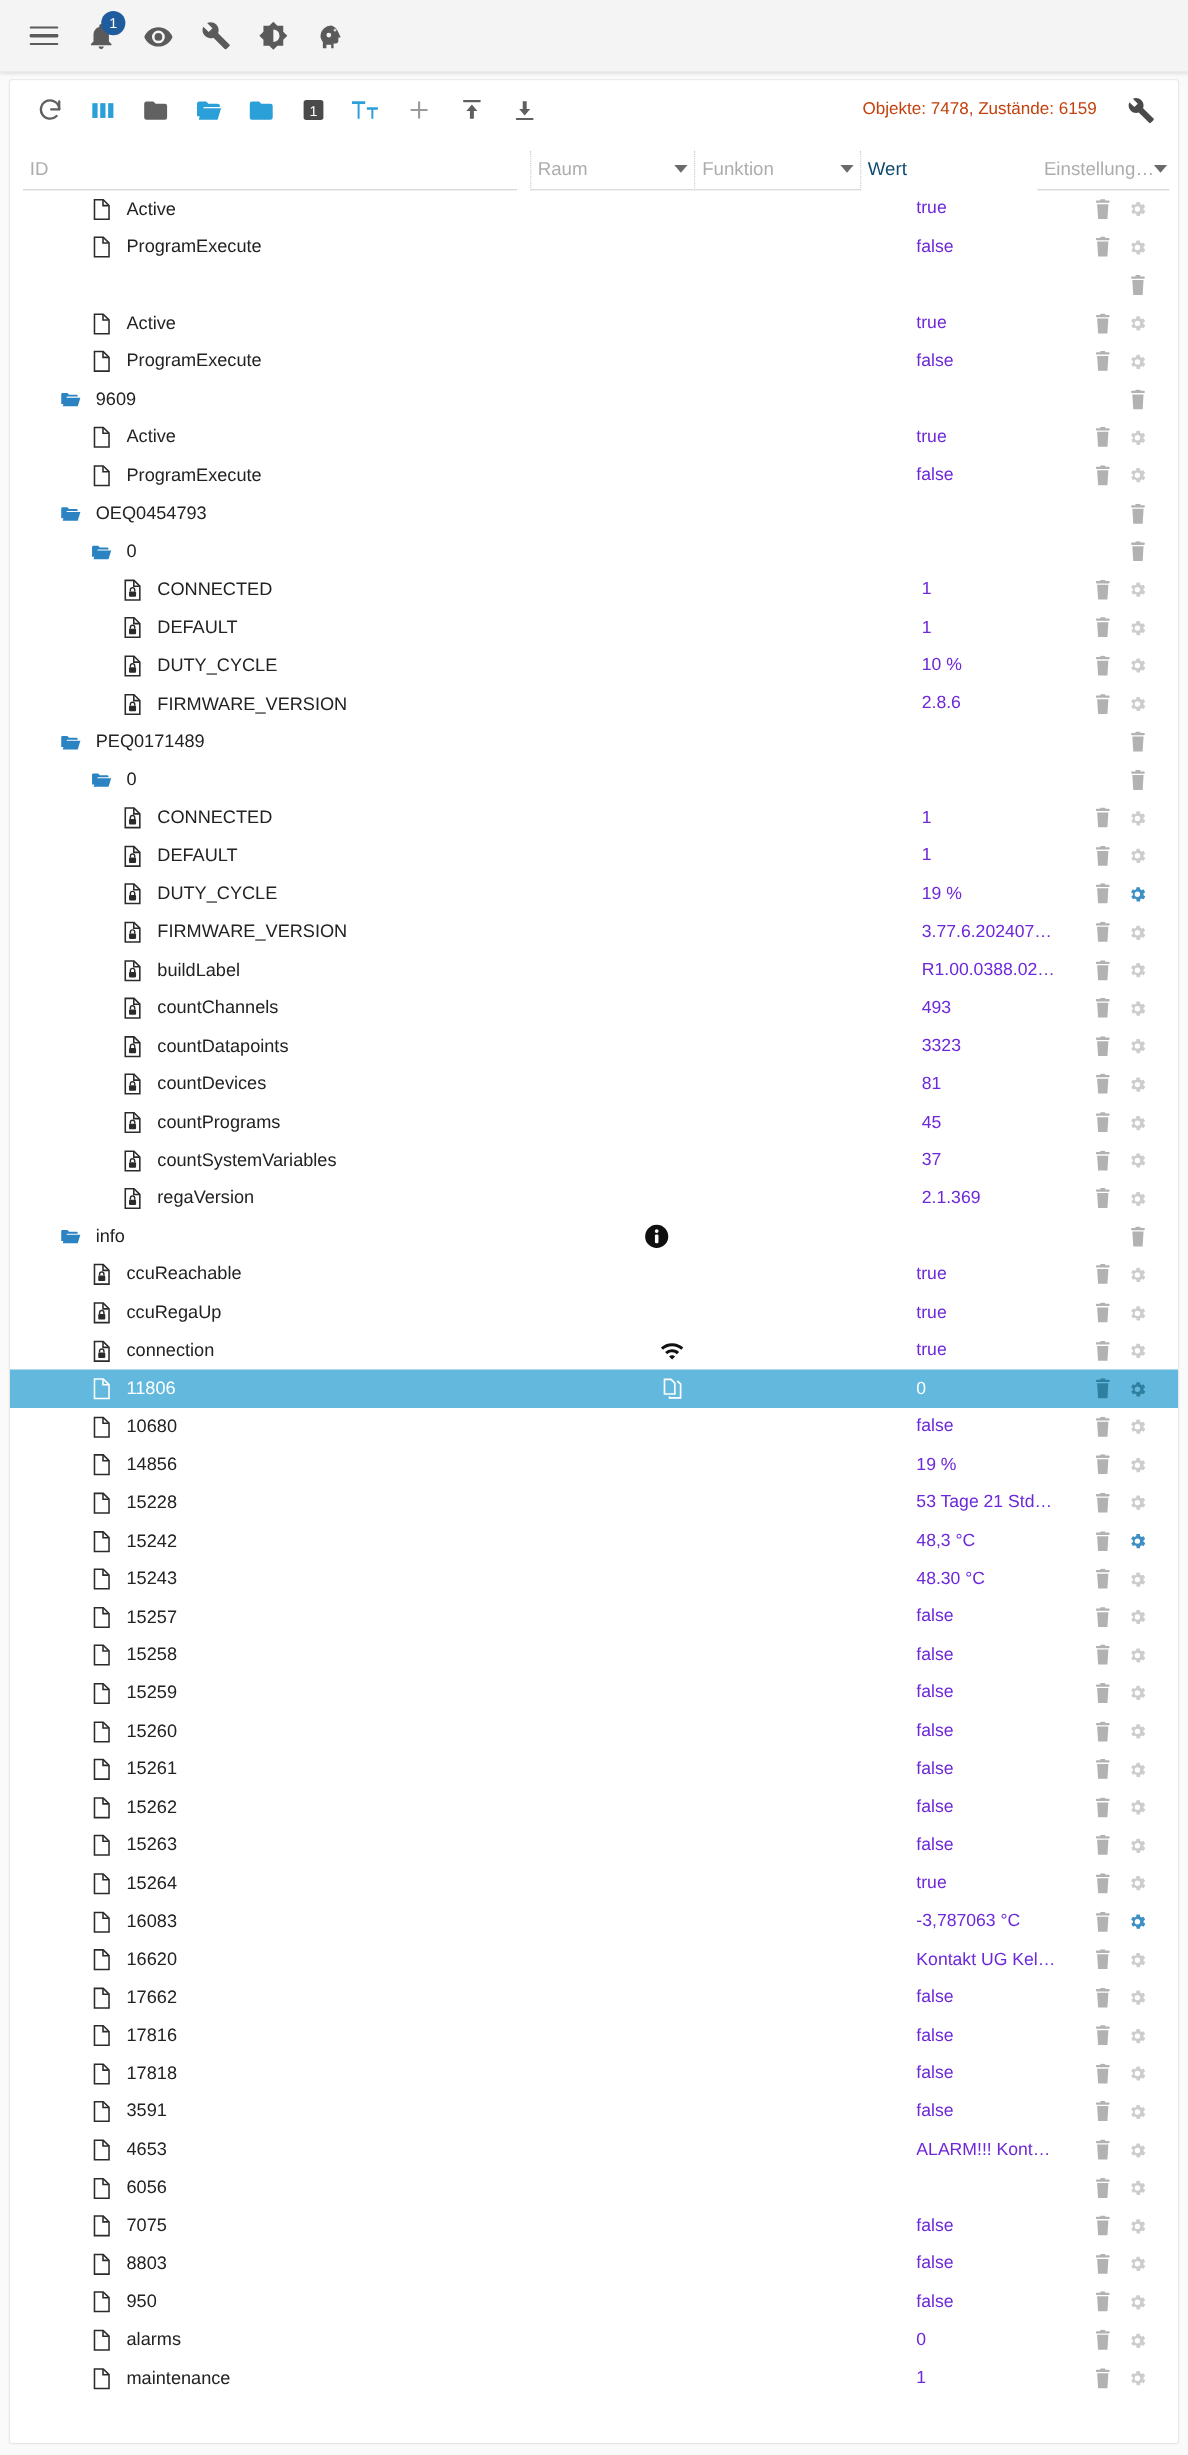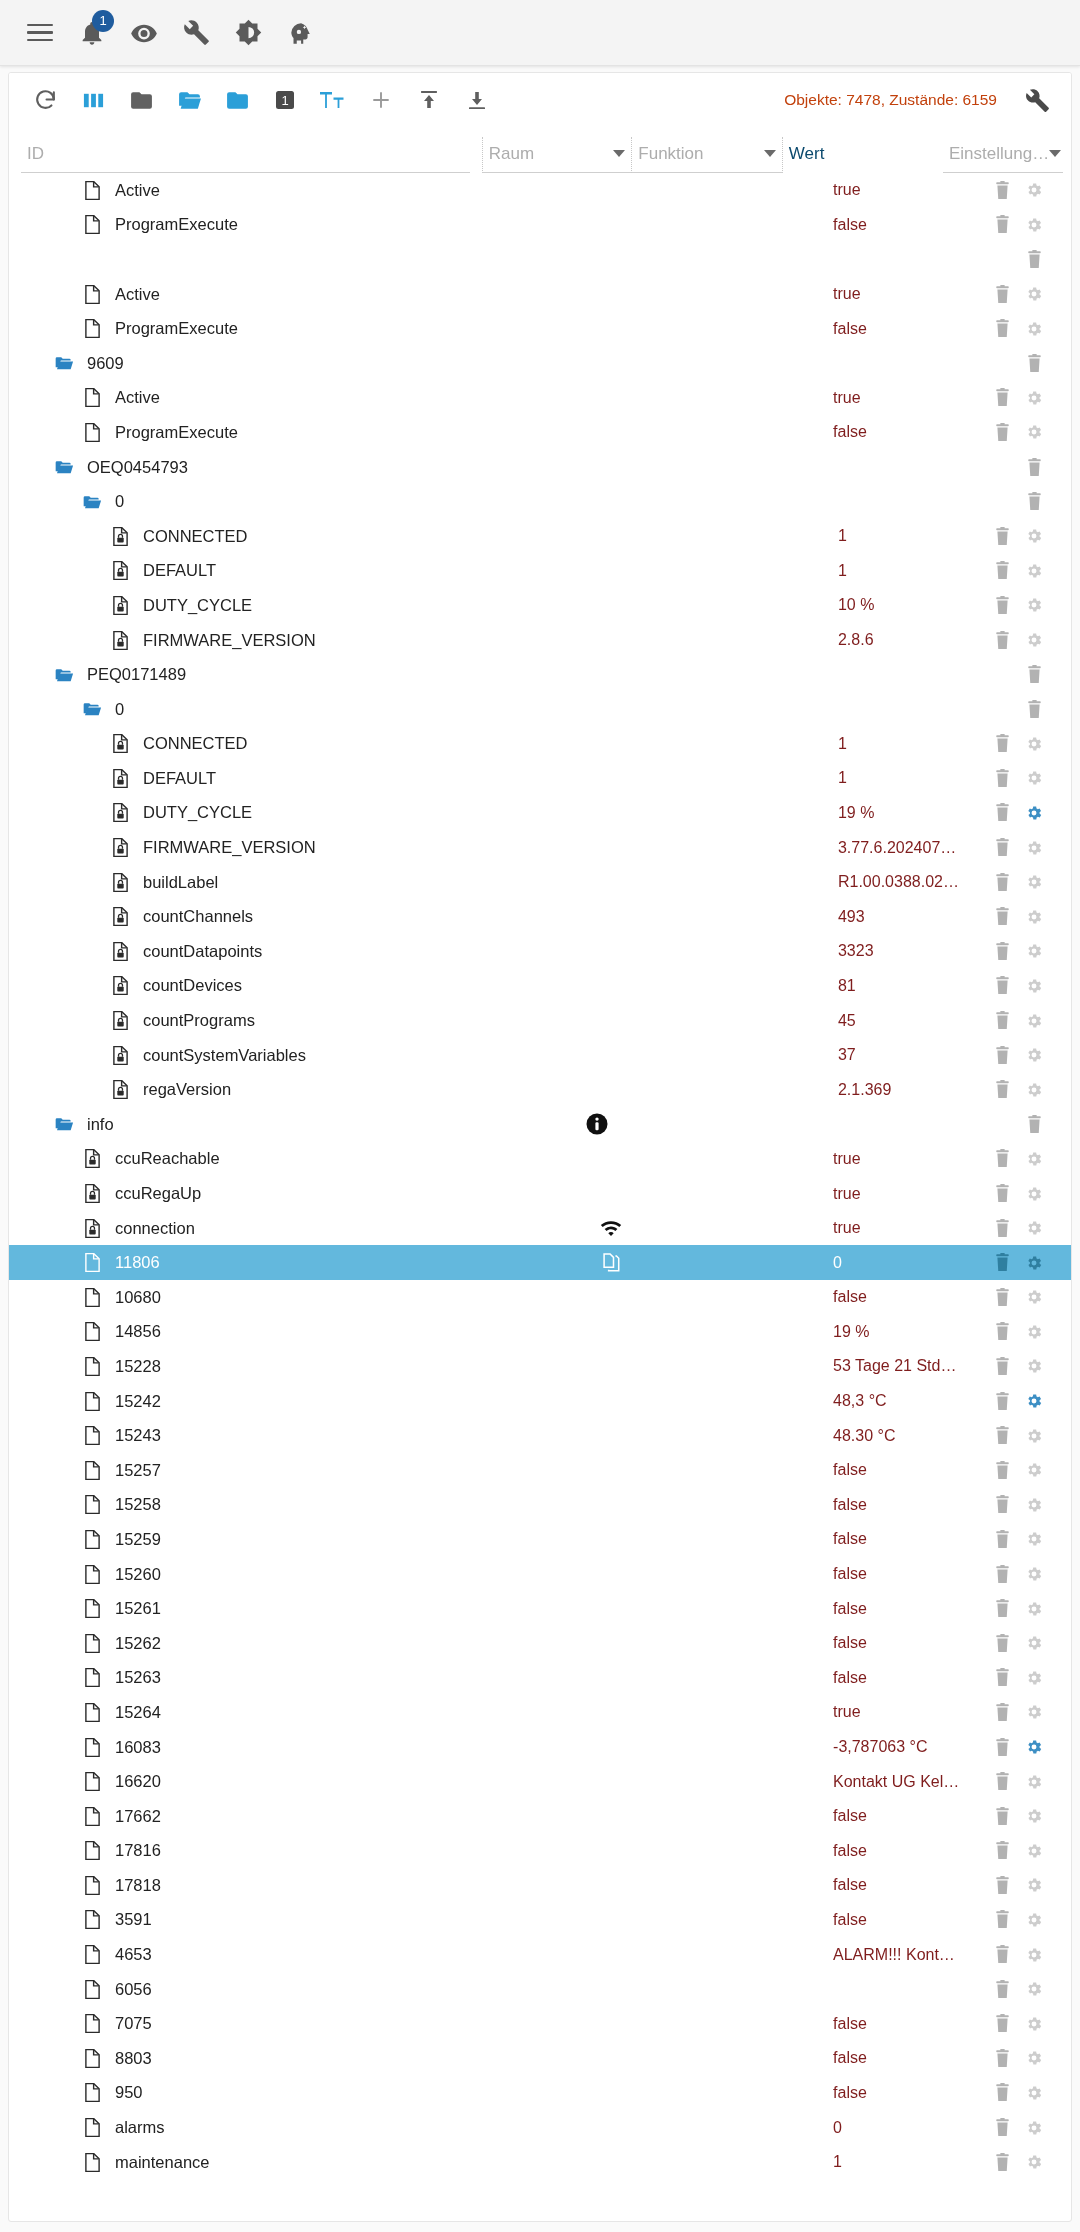--- a/index.html
+++ b/index.html
@@ -145,21 +145,21 @@
   .cell-mid {
     width: 195px;
     display: flex;
     align-items: center;
     justify-content: center;
   }
   .cell-mid2 { width: 130px; }
   .cell-value {
     width: 165px;
     font-size: 16px;
-    color: #7f1d1d;
+    color: #6d28d9;
     white-space: nowrap;
     overflow: hidden;
     text-overflow: ellipsis;
   }
   .row.selected .cell-value { color: #fff; }
   .cell-actions {
     margin-left: auto;
     display: flex;
     align-items: center;
     gap: 14px;

